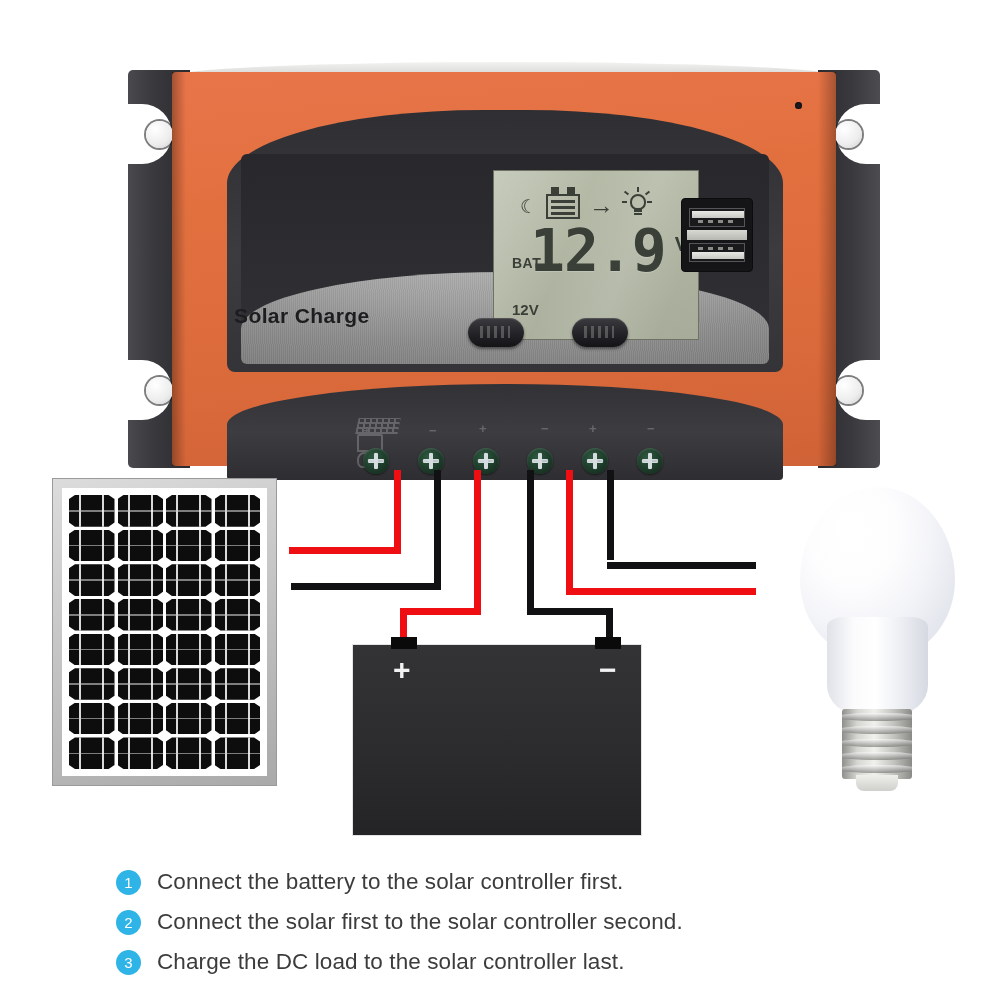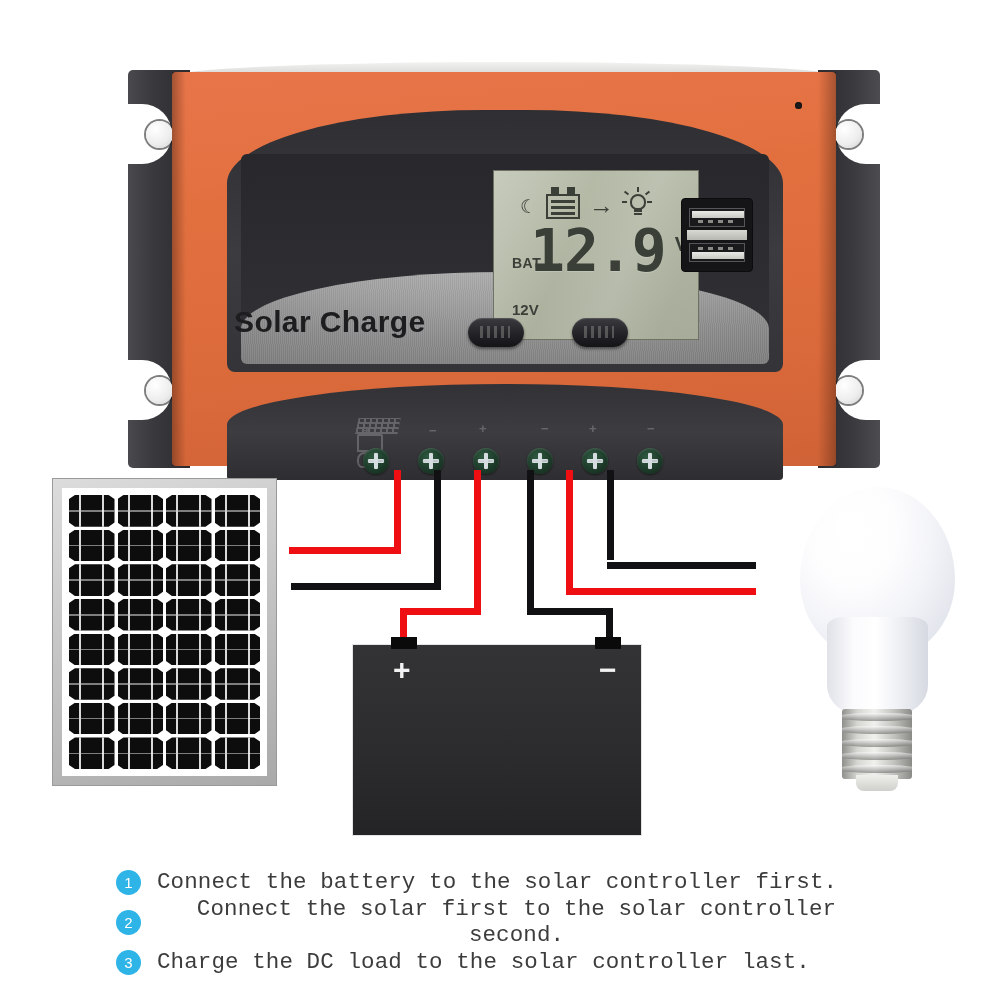--- a/index.html
+++ b/index.html
@@ -133,21 +133,21 @@
   .usb-port .pins { position:absolute; left:8px; width:40px; height:3px;
       background: repeating-linear-gradient(90deg,#8a8a86 0 5px, transparent 5px 10px); }
   .usb-port.top .pins { top: 11px; }
   .usb-port.bot .pins { bottom: 11px; }
   .usb-mid { width: 60px; height: 10px; background: linear-gradient(180deg,#d9d9d4,#b8b8b2); }
 
   .led-dot { position:absolute; right: 34px; top: 30px; width: 7px; height: 7px;
     border-radius:50%; background:#1b1b1d; box-shadow: inset 0 0 2px #000; }
 
   .brand { position:absolute; left: 62px; top: 230px; color:#1d1d1f;
-    font-size: 30px; font-weight: 700; letter-spacing: .4px; line-height: 1.32; }
+    font-size: 21px; font-weight: 700; letter-spacing: .4px; line-height: 1.32; }
   .brand .l2 { padding-left: 12px; }
 
   .btn {
     position:absolute; top: 246px; width: 56px; height: 29px; border-radius: 15px;
     background: linear-gradient(180deg,#3a3a3f 0%,#232327 55%,#141417 100%);
     box-shadow: 0 2px 3px rgba(0,0,0,.45), inset 0 1px 1px rgba(255,255,255,.14);
   }
   .btn.b1 { left: 296px; }
   .btn.b2 { left: 400px; }
   .btn .glyph { position:absolute; left:12px; top:8px; width:30px; height:12px; opacity:.42;
@@ -234,21 +234,21 @@
   .wire.red { background:#ef0f12; }
 
   
   .steps { position:absolute; left: 116px; top: 862px; width: 760px; }
   .step { display:flex; align-items:center; gap: 16px; height: 40px; }
   .step-num { flex:0 0 auto; width: 25px; height: 25px; border-radius:50%;
     background:#2fb4e8; color:#ffffff; font-size: 15px; font-weight: 400;
     display:flex; align-items:center; justify-content:center;
     font-family:"Liberation Sans", sans-serif; }
   .step-text { color:#3c3c3c; font-size: 22.5px; letter-spacing: .1px;
-    font-family:Liberation Mono, monospace;text-align:center; }
+    font-family:Liberation Sans, sans-serif;text-align:center; }
 </style>
 </head>
 <body>
 
 <div id="stage">
 
   <div class="controller">
 
     <div class="ctrl-topstrip"></div>
 

